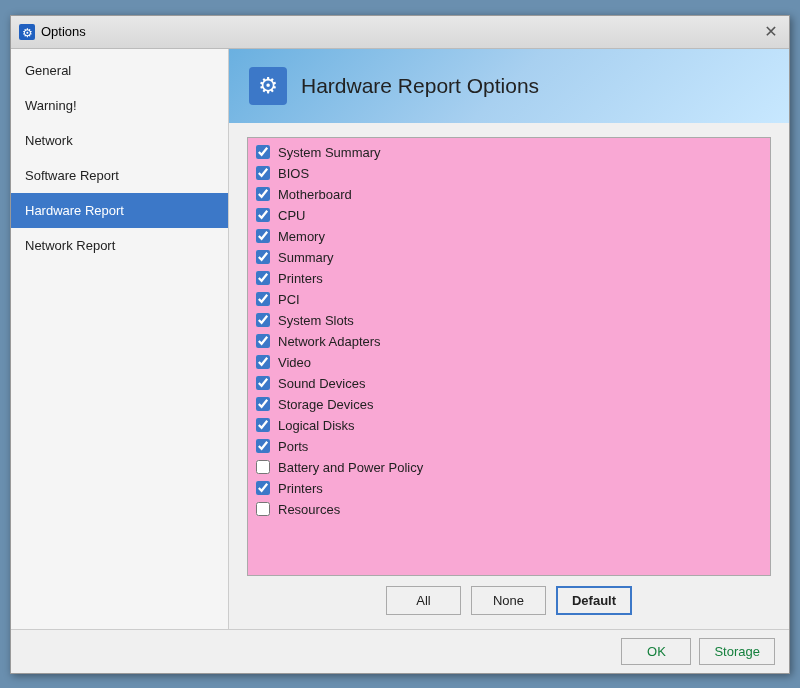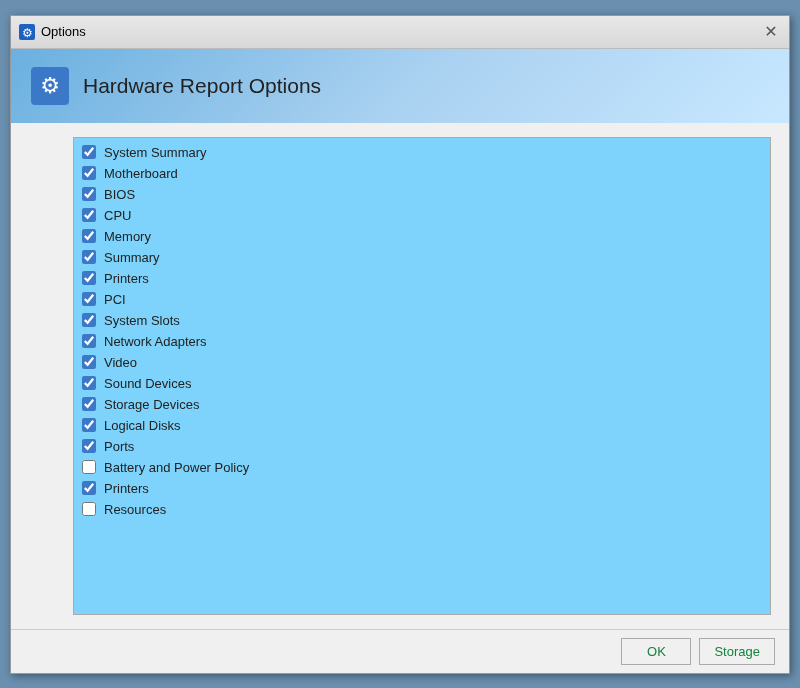--- a/index.html
+++ b/index.html
@@ -101,26 +101,25 @@
     }
     .panel-body {
       flex: 1;
       padding: 14px 18px;
       background: #f0f0f0;
       display: flex;
       flex-direction: column;
     }
     .checklist-container {
       border: 1px solid #aaa;
-      background: #7dd3fc;
+      background: #f9a8d4;
       flex: 1;
       overflow-y: auto;
       padding: 4px 0;
       position: relative;
-      margin-left: 44px;
     }
     .checklist-item {
       display: flex;
       align-items: center;
       padding: 3px 8px;
       gap: 8px;
       cursor: pointer;
       font-size: 13px;
       color: #222;
     }
@@ -184,41 +183,49 @@
         <rect width="16" height="16" rx="2" fill="#2060c0"></rect>
         <text x="3" y="13" font-size="12" fill="white">⚙</text>
       </svg>
       <span>Options</span>
     </div>
     <button class="title-bar-close">✕</button>
   </div>
 
   <div class="content-area">
 
+    <div class="sidebar" id="sidebar-container">
+    <div class="sidebar-item">General</div>
+        <div class="sidebar-item">Warning!</div>
+        <div class="sidebar-item">Network</div>
+        <div class="sidebar-item">Software Report</div>
+        <div class="sidebar-item active">Hardware Report</div>
+        <div class="sidebar-item">Network Report</div>
+      </div>
 
     <div class="main-panel">
       <div class="panel-header">
         <div class="panel-header-icon">
           <span class="gear-icon">⚙</span>
         </div>
         <span class="panel-header-title">Hardware Report Options</span>
       </div>
       <div class="panel-body">
         <div class="checklist-container" id="checklist-container">
         <div class="checklist-item">
               <input type="checkbox" checked="" style="">
               <span>System Summary</span>
             </div>
             <div class="checklist-item">
               <input type="checkbox" checked="" style="">
+              <span>BIOS</span>
+            </div>
+            <div class="checklist-item">
+              <input type="checkbox" checked="" style="">
               <span>Motherboard</span>
-            </div>
-            <div class="checklist-item">
-              <input type="checkbox" checked="" style="">
-              <span>BIOS</span>
             </div>
             <div class="checklist-item">
               <input type="checkbox" checked="" style="">
               <span>CPU</span>
             </div>
             <div class="checklist-item">
               <input type="checkbox" checked="" style="">
               <span>Memory</span>
             </div>
             <div class="checklist-item">
@@ -267,20 +274,25 @@
             </div>
             <div class="checklist-item">
               <input type="checkbox" checked="" style="">
               <span>Printers</span>
             </div>
             <div class="checklist-item">
               <input type="checkbox" style="">
               <span>Resources</span>
             </div>
           </div>
+        <div class="button-row">
+          <button class="btn">All</button>
+          <button class="btn">None</button>
+          <button class="btn default-btn">Default</button>
+        </div>
       </div>
     </div>
   </div>
 
   <div class="bottom-bar">
     <button class="bottom-btn">OK</button>
     <button class="bottom-btn">Storage</button>
   </div>
 </div>
 

